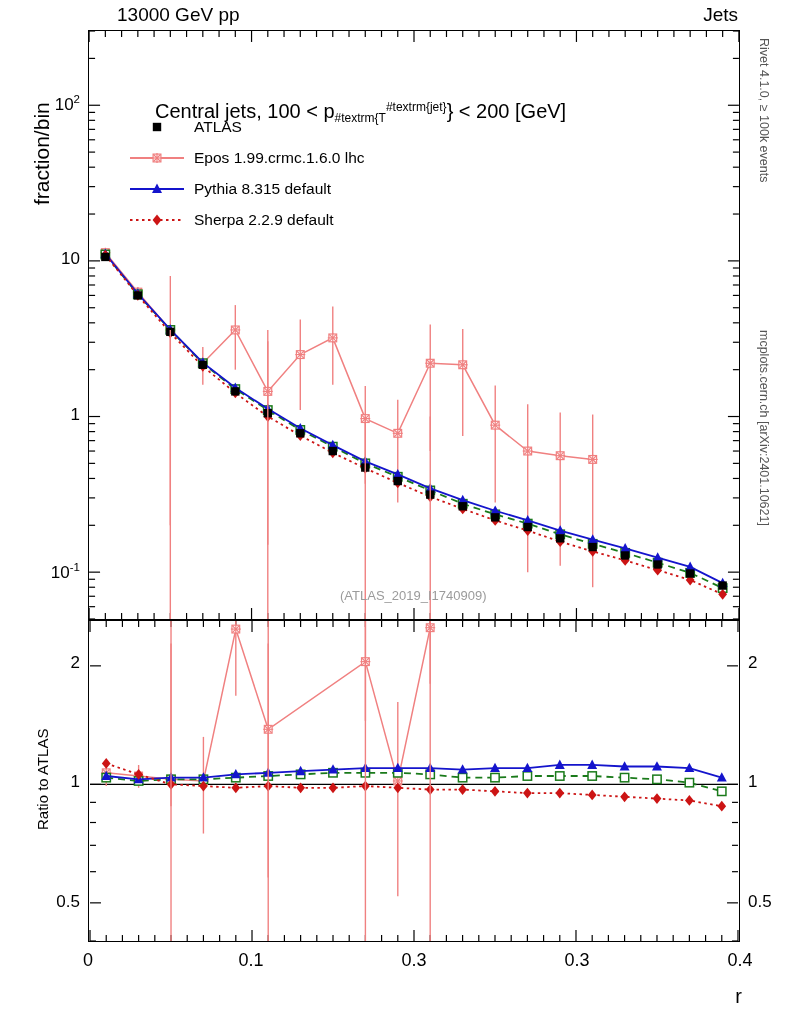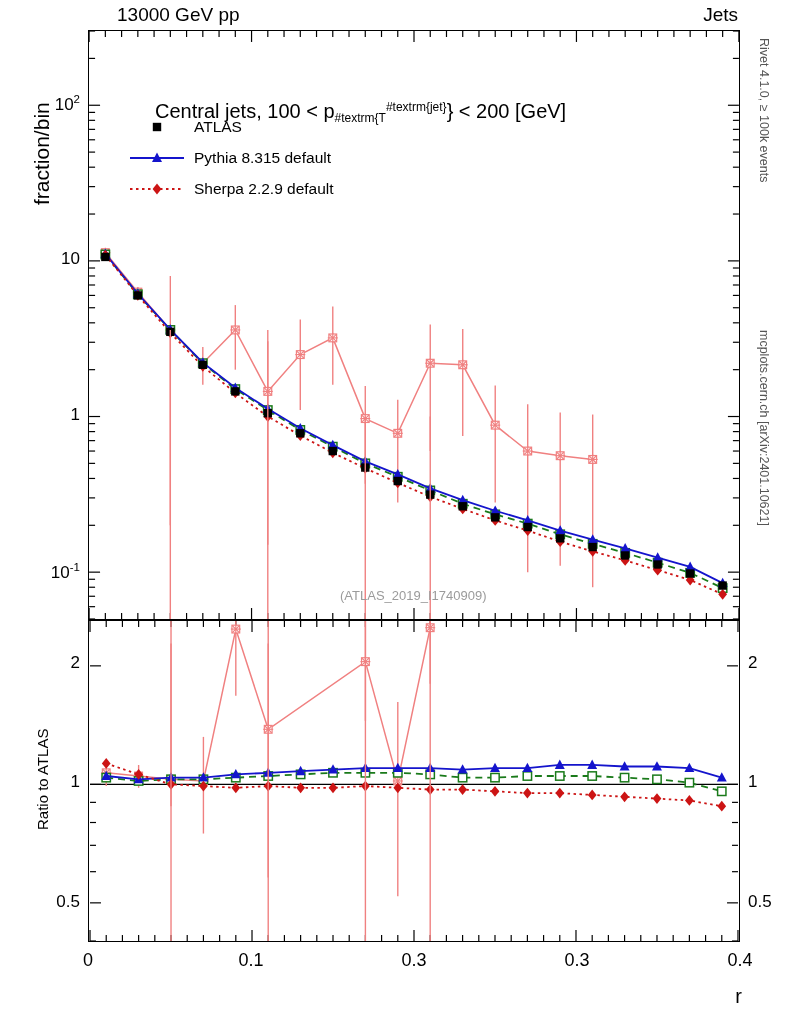--- a/index.html
+++ b/index.html
@@ -438,20 +438,35 @@
             <g>
               <rect x="24.8" y="5.8" width="8.4" height="8.4" fill="#000000"></rect>
             </g>
           </svg>
         </div>
         <span class="leglabel">ATLAS</span>
       </div>
       <div class="legrow">
         <div class="legmark">
           <svg width="58" height="20">
+            <line x1="2" y1="10" x2="56" y2="10" stroke="#f08080" stroke-width="1.8"></line>
+            <g>
+              <rect x="25.1" y="6.1" width="7.800000000000001" height="7.800000000000001" fill="#fff" stroke="#f08080" stroke-width="1.2"></rect>
+              <line x1="24" y1="10" x2="34" y2="10" stroke="#f08080" stroke-width="1.2"></line>
+              <line x1="25.464466094067262" y1="6.464466094067262" x2="32.53553390593274" y2="13.535533905932738" stroke="#f08080" stroke-width="1.2"></line>
+              <line x1="29" y1="5" x2="29" y2="15" stroke="#f08080" stroke-width="1.2"></line>
+              <line x1="32.53553390593274" y1="6.464466094067262" x2="25.464466094067262" y2="13.535533905932738" stroke="#f08080" stroke-width="1.2"></line>
+            </g>
+          </svg>
+        </div>
+        <span class="leglabel">Epos 1.99.crmc.1.6.0 lhc</span>
+      </div>
+      <div class="legrow">
+        <div class="legmark">
+          <svg width="58" height="20">
             <line x1="2" y1="10" x2="56" y2="10" stroke="#1414cc" stroke-width="1.8"></line>
             <g>
               <polygon points="29,4.6 34,14 24,14" fill="#1414cc"></polygon>
             </g>
           </svg>
         </div>
         <span class="leglabel">Pythia 8.315 default</span>
       </div>
       <div class="legrow">
         <div class="legmark">

